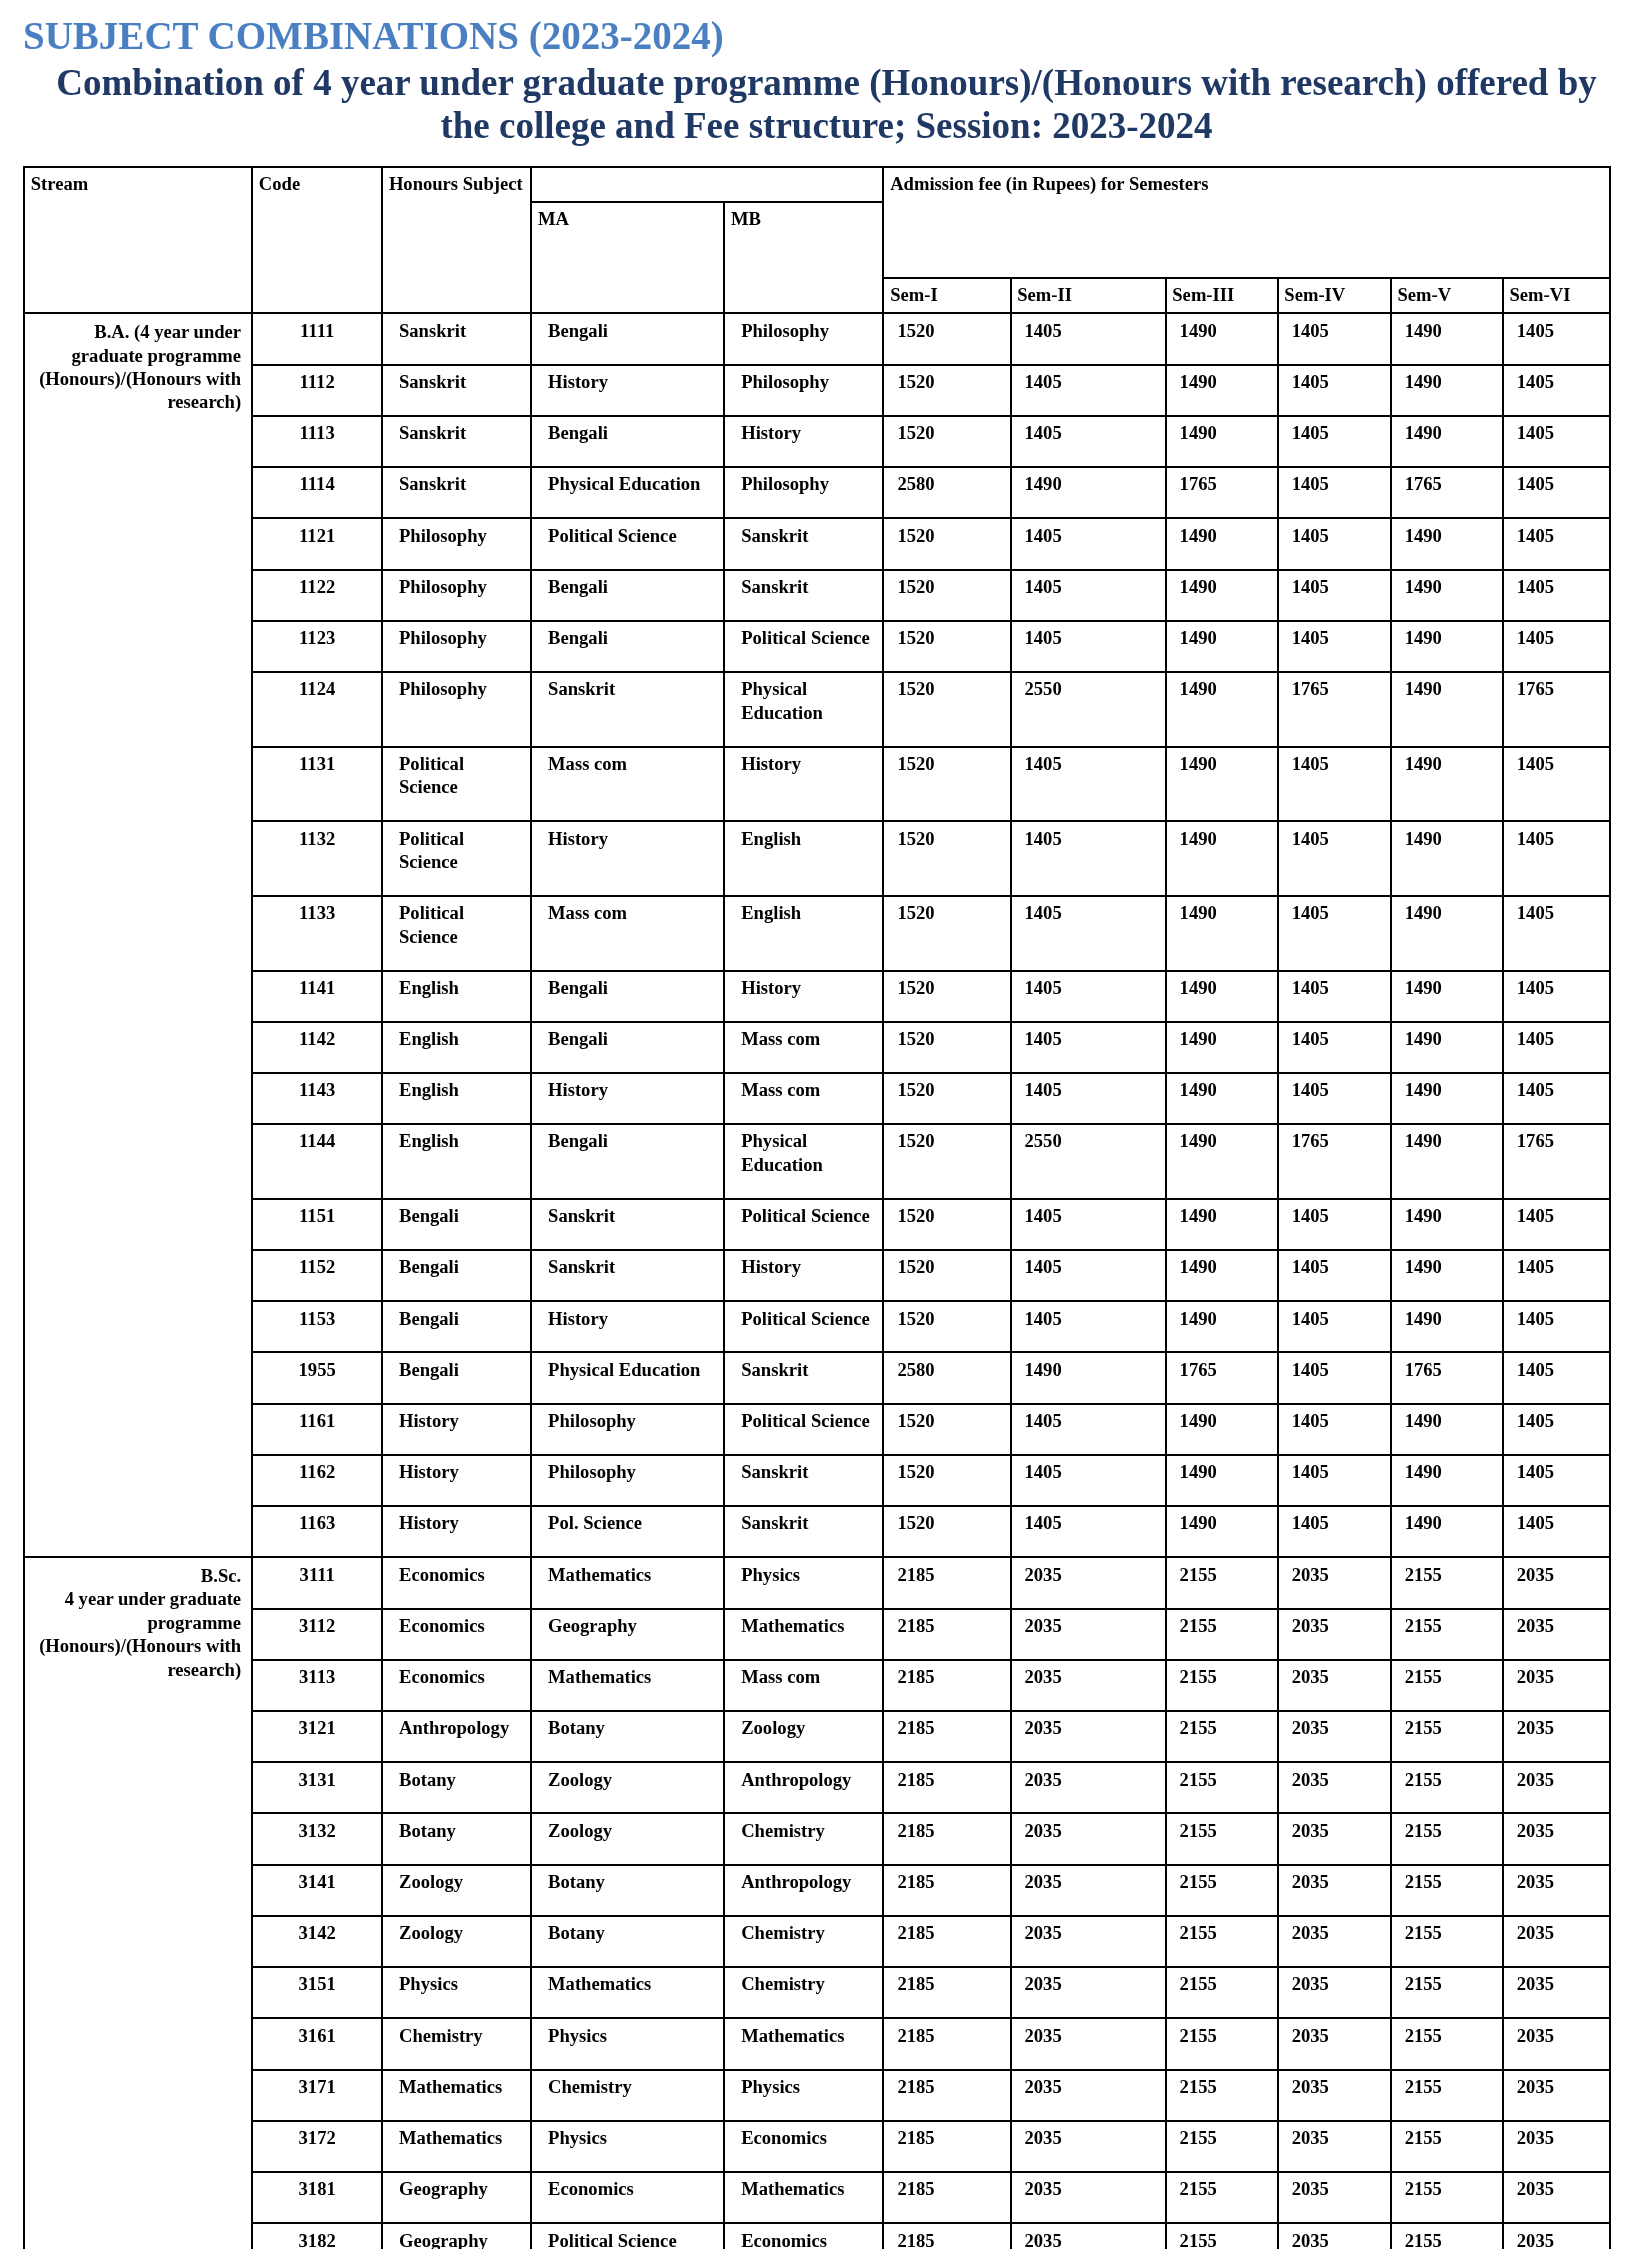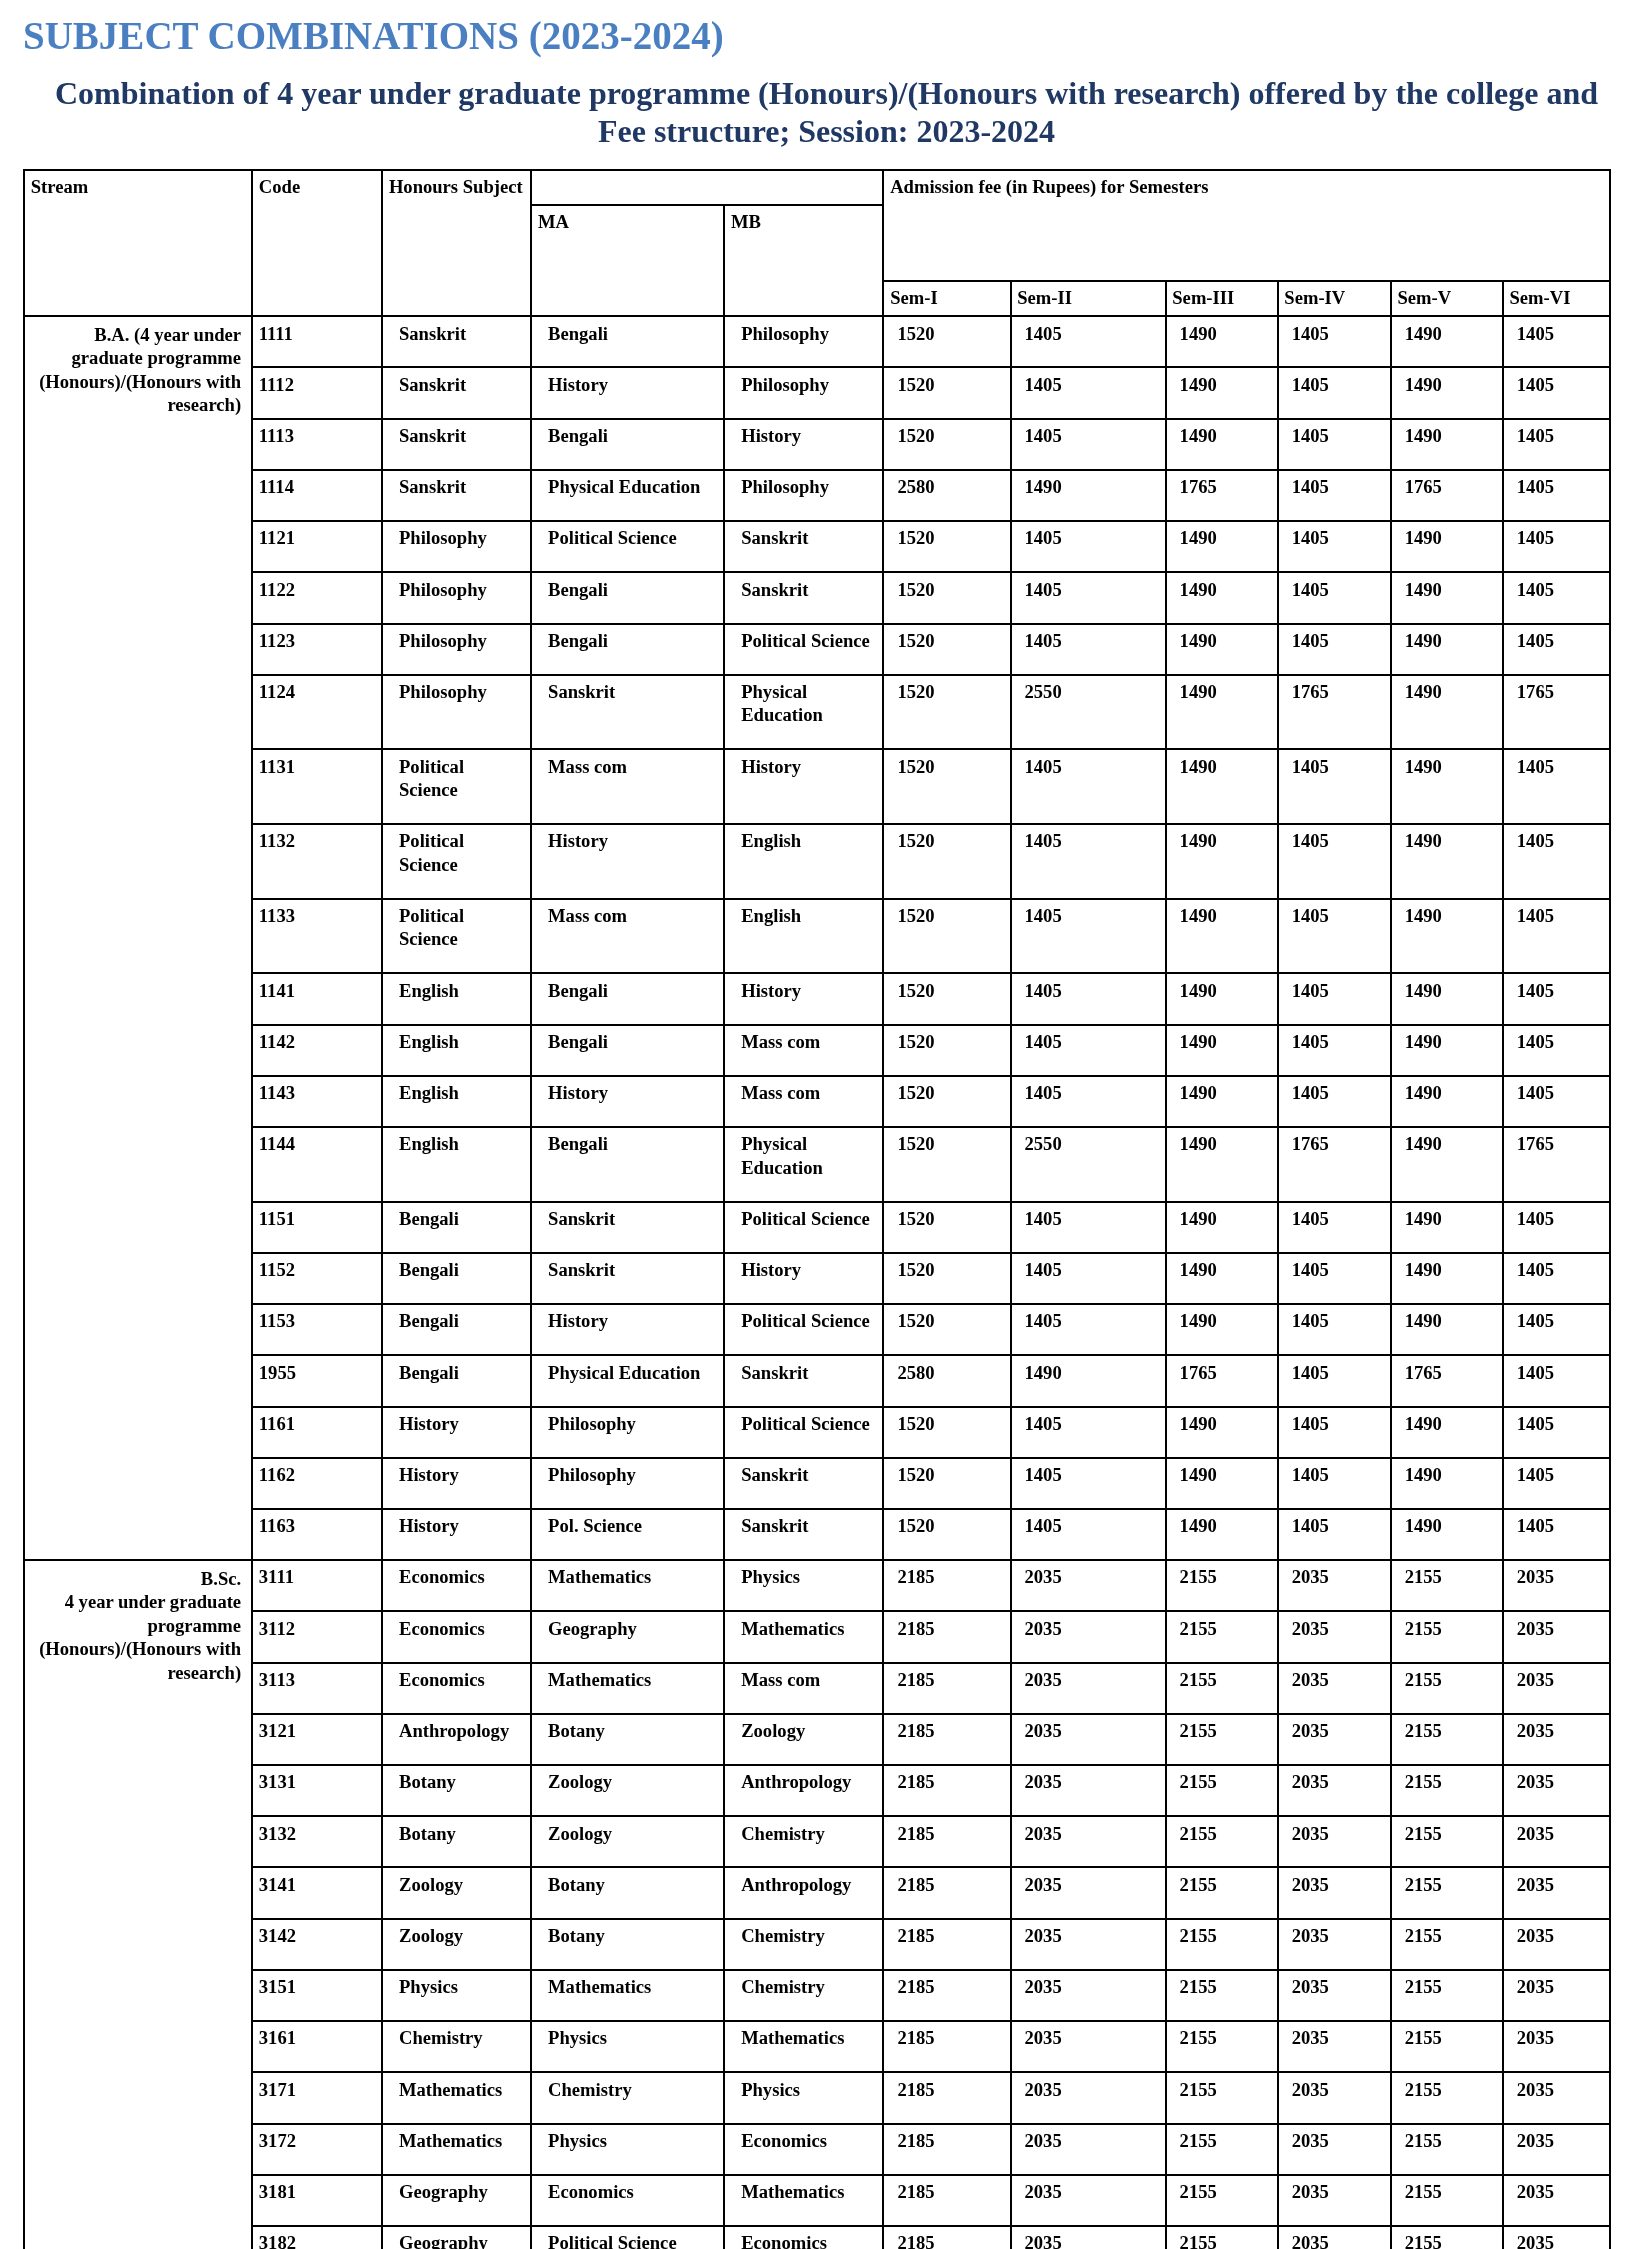--- a/index.html
+++ b/index.html
@@ -14,25 +14,25 @@
   .doc-title {
     text-align: left;
     font-size: 39px;
     font-weight: bold;
     color: #4a7fc1;
     margin: 4.3px 0 1.4px 0;
     line-height: 1.15;
   }
   .doc-subtitle {
     text-align: center;
-    font-size: 32px;
+    font-size: 37px;
     font-weight: bold;
     color: #1f3864;
     max-width: 1547px;
-    margin: 16px auto;
+    margin: 1px auto;
     line-height: 1.18;
   }
   table.combo {
     border-collapse: collapse;
     table-layout: fixed;
     width: 1588px;
     margin-top: 18.6px;
     background: #fff;
   }
   table.combo th, table.combo td {
@@ -47,21 +47,21 @@
   table.combo tbody td { border-top-width: 2.9px; }
   thead th { text-align: left; padding: 3.6px 5.7px; }
   thead tr.hrow-a { height: 35px; }
   thead tr.hrow-b { height: 76px; }
   thead tr.hrow-c { height: 35px; }
   td.stream-cell {
     text-align: right;
     color: #1f3864;
     padding: 5.7px 10px 7.2px 10px;
   }
-  td.code-cell { padding: 4.3px 5.7px 21.5px 5.7px; }
+  td.code-cell { text-align: center; padding: 4.3px 5.7px 21.5px 5.7px; }
   td.subject-cell { text-align: left; padding: 4.3px 7.2px 21.5px 15.8px; }
   td.fee-cell { text-align: left; padding: 4.3px 5.7px 21.5px 13px; }
 </style>
 </head>
 <body>
 
 <div class="doc-title">SUBJECT COMBINATIONS (2023-2024)</div>
 <div class="doc-subtitle">Combination of 4 year under graduate programme (Honours)/(Honours with research) offered by the college and Fee structure; Session: 2023-2024</div>
 
 <table class="combo">

